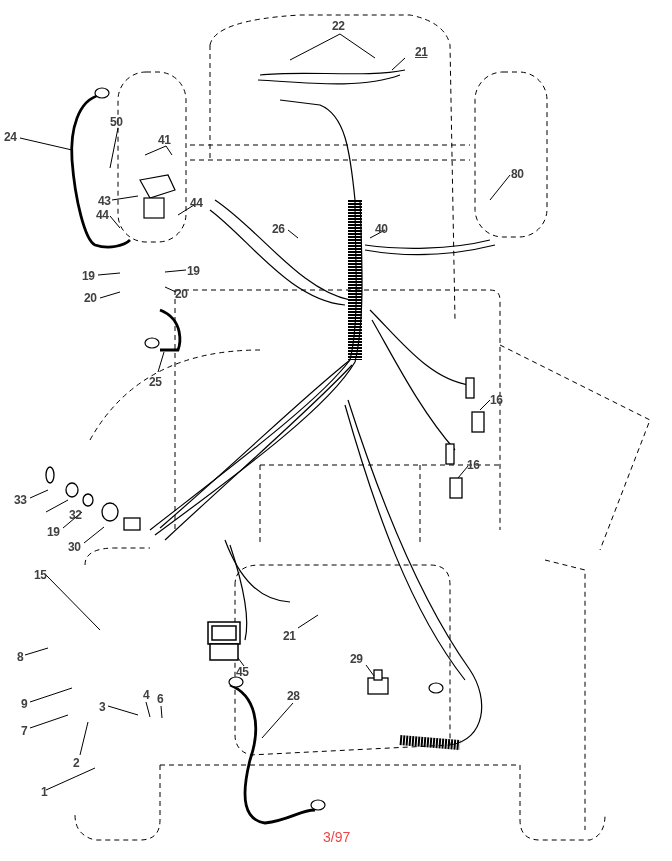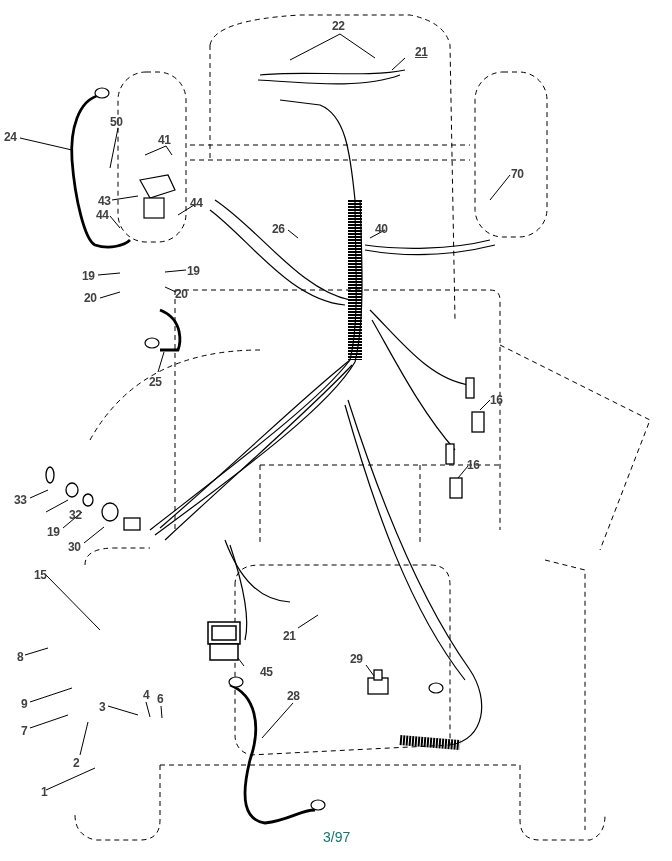--- a/index.html
+++ b/index.html
@@ -3,21 +3,21 @@
 <meta charset="utf-8">
 <style>
   html, body { margin:0; padding:0; background:#ffffff; }
   body { width:672px; height:861px; position:relative; overflow:hidden;
          font-family:"Liberation Sans", sans-serif; }
   #diagram { position:absolute; left:0; top:0; width:672px; height:861px; }
   .lbl { position:absolute; font-family:"Liberation Sans", sans-serif;
          font-weight:bold; font-size:12px; color:#404040; line-height:12px;
          letter-spacing:-0.5px; white-space:nowrap; }
   .footer { position:absolute; font-family:"Liberation Sans", sans-serif;
-            font-size:14px; color:#0f766e; }
+            font-size:14px; color:#ef4444; }
 </style>
 </head>
 <body>
 
 <svg id="diagram" width="672" height="861" viewBox="0 0 672 861" xmlns="http://www.w3.org/2000/svg">
   <g fill="none" stroke="#000" stroke-width="1" stroke-dasharray="5,4">
 
     <path d="M210,45 Q215,20 300,15 L410,15 Q445,22 450,45 L455,320"></path>
     <path d="M210,45 L210,160"></path>
 
@@ -173,35 +173,35 @@
     <div class="lbl" style="left: 98px; top: 195px;">43</div>
     <div class="lbl" style="left: 96px; top: 209px;">44</div>
     <div class="lbl" style="left: 190px; top: 197px;">44</div>
     <div class="lbl" style="left: 82px; top: 270px;">19</div>
     <div class="lbl" style="left: 187px; top: 265px;">19</div>
     <div class="lbl" style="left: 84px; top: 292px;">20</div>
     <div class="lbl" style="left: 175px; top: 288px;">20</div>
     <div class="lbl" style="left: 149px; top: 376px;">25</div>
     <div class="lbl" style="left: 272px; top: 223px;">26</div>
     <div class="lbl" style="left: 375px; top: 223px;">40</div>
-    <div class="lbl" style="left: 511px; top: 168px;">70</div>
+    <div class="lbl" style="left: 511px; top: 168px;">80</div>
     <div class="lbl" style="left: 490px; top: 394px;">16</div>
     <div class="lbl" style="left: 467px; top: 459px;">16</div>
     <div class="lbl" style="left: 14px; top: 494px;">33</div>
     <div class="lbl" style="left: 29px; top: 509px; margin-left: 40px;">32</div>
     <div class="lbl" style="left: 47px; top: 526px;">19</div>
     <div class="lbl" style="left: 68px; top: 541px;">30</div>
     <div class="lbl" style="left: 34px; top: 569px;">15</div>
     <div class="lbl" style="left: 17px; top: 651px;">8</div>
     <div class="lbl" style="left: 21px; top: 698px;">9</div>
     <div class="lbl" style="left: 21px; top: 725px;">7</div>
     <div class="lbl" style="left: 99px; top: 701px;">3</div>
     <div class="lbl" style="left: 143px; top: 689px;">4</div>
     <div class="lbl" style="left: 157px; top: 693px;">6</div>
     <div class="lbl" style="left: 73px; top: 757px;">2</div>
     <div class="lbl" style="left: 41px; top: 786px;">1</div>
     <div class="lbl" style="left: 283px; top: 630px;">21</div>
-    <div class="lbl" style="left: 260px; top: 666px;">45</div>
+    <div class="lbl" style="left: 236px; top: 666px;">45</div>
     <div class="lbl" style="left: 350px; top: 653px;">29</div>
     <div class="lbl" style="left: 287px; top: 690px;">28</div>
   </div>
 
 <div class="footer" style="left:323px; top:829px;">3/97</div>
 
 </body></html>

